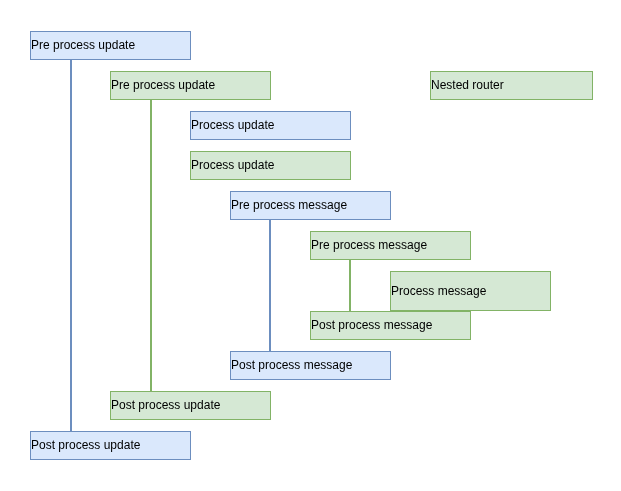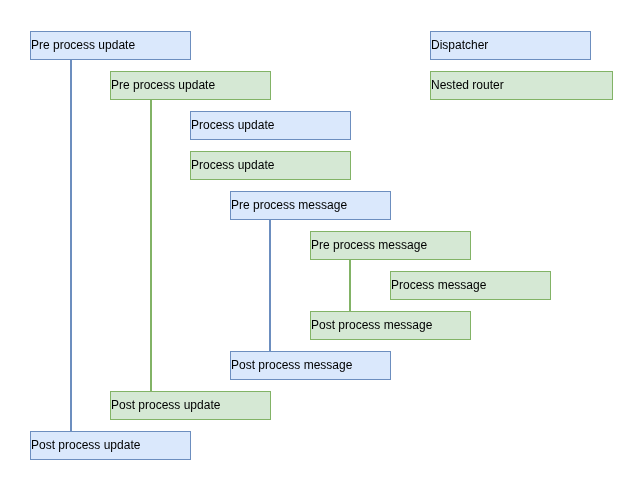--- a/index.html
+++ b/index.html
@@ -60,34 +60,31 @@
     </div>
     <div class="node green" style="left: 190px; top: 151px; width: 161px; height: 29px;">
       <span class="node-label">Process update</span>
     </div>
     <div class="node blue" style="left: 230px; top: 191px; width: 161px; height: 29px;">
       <span class="node-label">Pre process message</span>
     </div>
     <div class="node green" style="left: 310px; top: 231px; width: 161px; height: 29px;">
       <span class="node-label">Pre process message</span>
     </div>
-    <div class="node green" style="left: 390px; top: 271px; width: 161px; height: 29px;">
+    <div class="node green" style="left: 390px; top: 271px; width: 161px; height: 40px;">
       <span class="node-label">Process message</span>
     </div>
     <div class="node green" style="left: 310px; top: 311px; width: 161px; height: 29px;">
       <span class="node-label">Post process message</span>
     </div>
     <div class="node blue" style="left: 230px; top: 351px; width: 161px; height: 29px;">
       <span class="node-label">Post process message</span>
     </div>
     <div class="node green" style="left: 110px; top: 391px; width: 161px; height: 29px;">
       <span class="node-label">Post process update</span>
     </div>
     <div class="node blue" style="left: 30px; top: 431px; width: 161px; height: 29px;">
       <span class="node-label">Post process update</span>
     </div>
-    <div class="node blue" style="left: 430px; top: 31px; width: 161px; height: 29px;">
-      <span class="node-label">Dispatcher</span>
-    </div>
-    <div class="node green" style="left: 430px; top: 71px; width: 183px; height: 29px;">
+    <div class="node green" style="left: 430px; top: 71px; width: 163px; height: 29px;">
       <span class="node-label">Nested router</span>
     </div>
   </div>
 
 </body></html>

